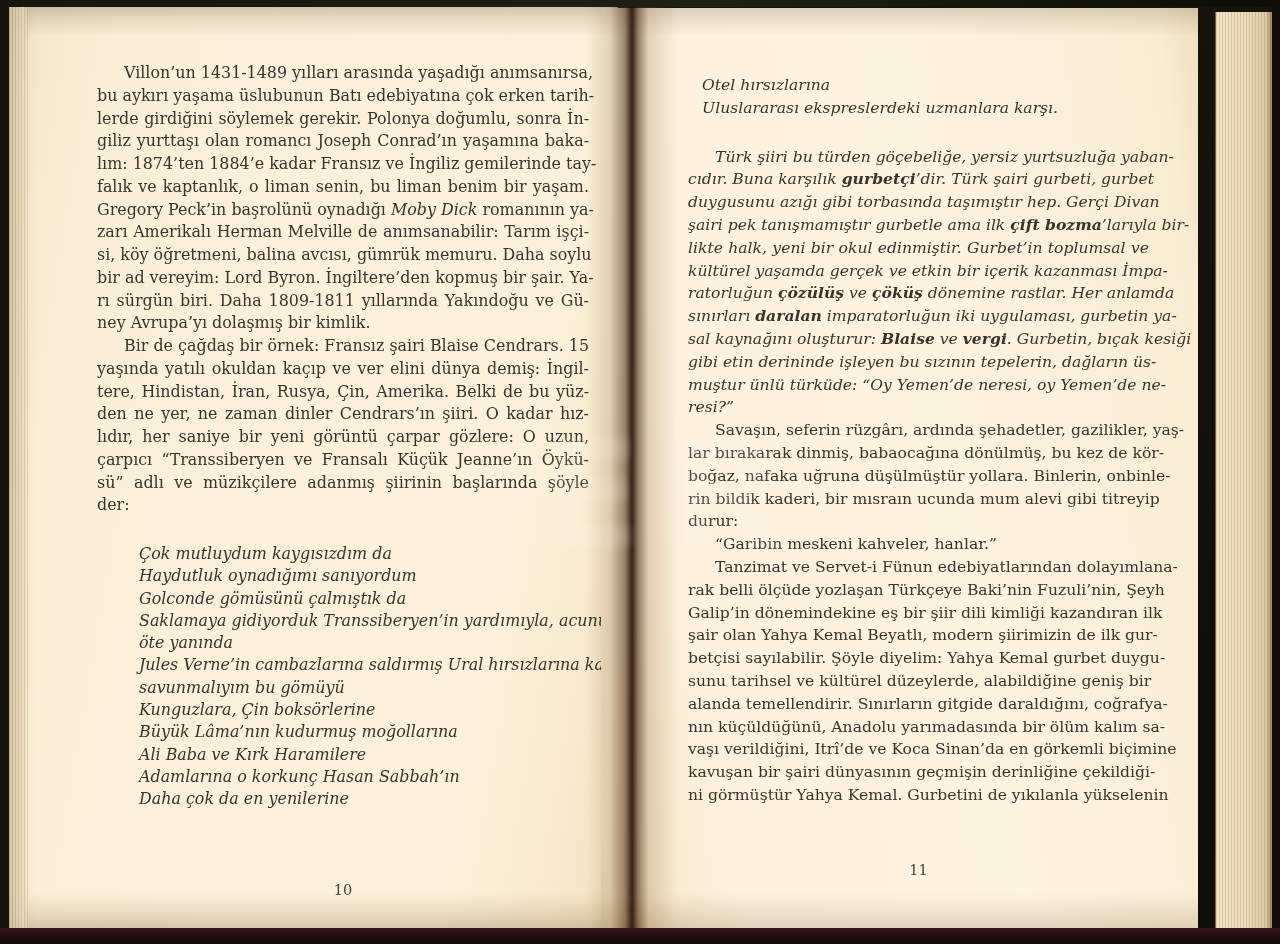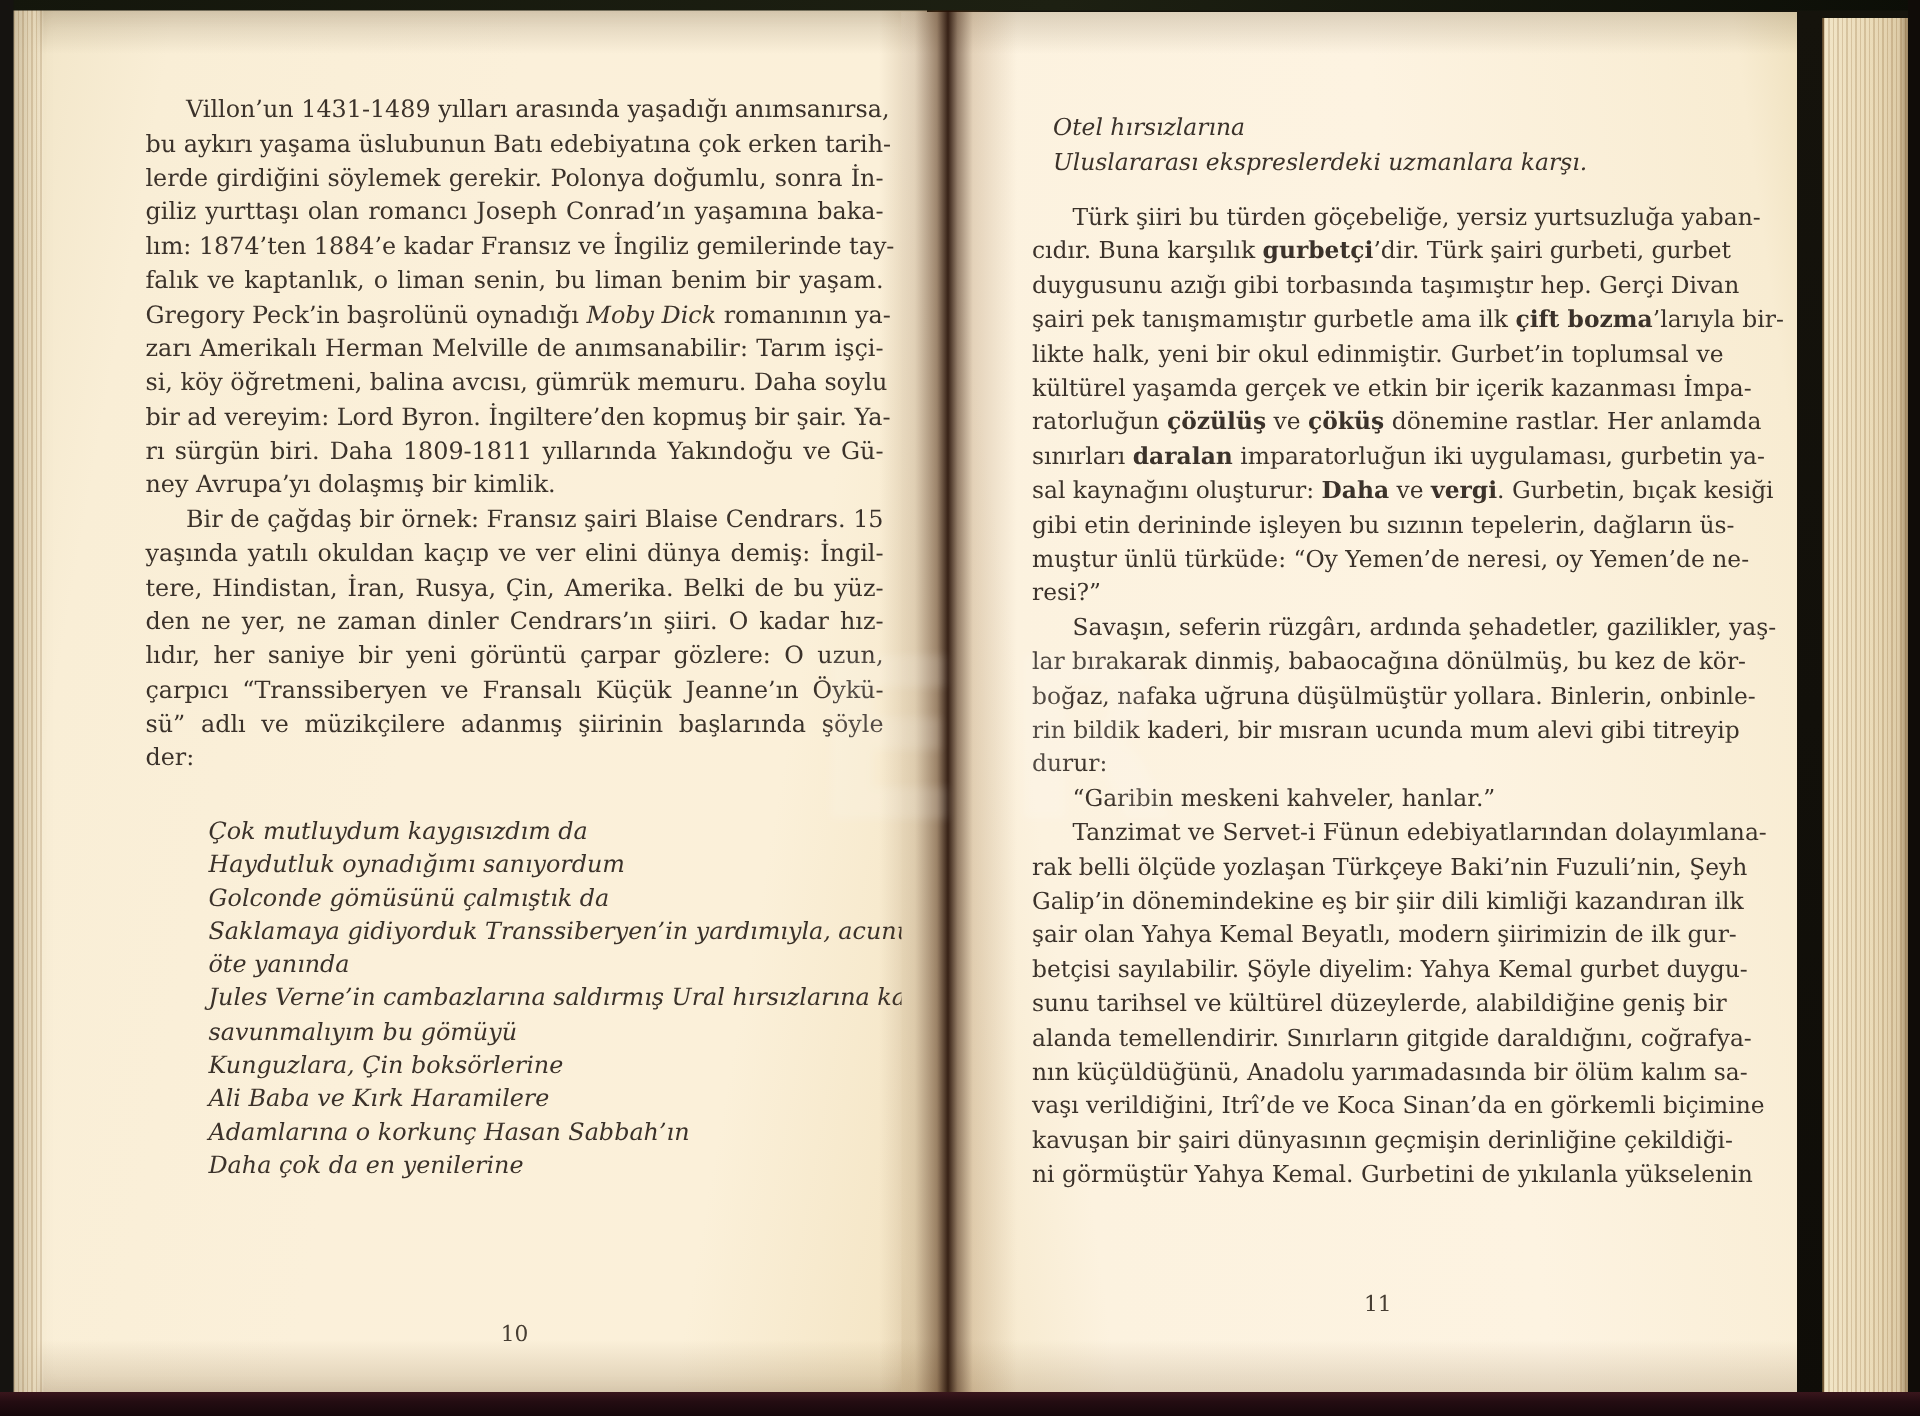--- a/index.html
+++ b/index.html
@@ -121,44 +121,45 @@
       </div>
       <div class="block poem italic plain" style="margin-top: 26px; margin-left: 42px;">
         <div class="line">Çok mutluydum kaygısızdım da</div>
         <div class="line">Haydutluk oynadığımı sanıyordum</div>
         <div class="line">Golconde gömüsünü çalmıştık da</div>
         <div class="line">Saklamaya gidiyorduk Transsiberyen’in yardımıyla, acunun</div>
         <div class="line right">öte yanında</div>
         <div class="line">Jules Verne’in cambazlarına saldırmış Ural hırsızlarına karşı</div>
         <div class="line right">savunmalıyım bu gömüyü</div>
         <div class="line">Kunguzlara, Çin boksörlerine</div>
+        <div class="line">Büyük Lâma’nın kudurmuş moğollarına</div>
         <div class="line">Ali Baba ve Kırk Haramilere</div>
         <div class="line">Adamlarına o korkunç Hasan Sabbah’ın</div>
         <div class="line">Daha çok da en yenilerine</div>
       </div>
     </div>
   <div class="page-number page-number-left">10</div>
 </div>
 
 <div class="page page-right">
   <div class="textcol textcol-right">
       <div class="block italic plain" style="margin-left: 14px;">
         <div class="line">Otel hırsızlarına</div>
         <div class="line">Uluslararası ekspreslerdeki uzmanlara karşı.</div>
       </div>
-      <div class="block " style="margin-top: 14px;">
+      <div class="block " style="margin-top: 26px; font-style: italic;">
         <div class="line ind">Türk şiiri bu türden göçebeliğe, yersiz yurtsuzluğa yaban-</div>
         <div class="line">cıdır. Buna karşılık <strong>gurbetçi</strong>’dir. Türk şairi gurbeti, gurbet</div>
         <div class="line">duygusunu azığı gibi torbasında taşımıştır hep. Gerçi Divan</div>
         <div class="line">şairi pek tanışmamıştır gurbetle ama ilk <strong>çift bozma</strong>’larıyla bir-</div>
         <div class="line">likte halk, yeni bir okul edinmiştir. Gurbet’in toplumsal ve</div>
         <div class="line">kültürel yaşamda gerçek ve etkin bir içerik kazanması İmpa-</div>
         <div class="line">ratorluğun <strong>çözülüş</strong> ve <strong>çöküş</strong> dönemine rastlar. Her anlamda</div>
         <div class="line">sınırları <strong>daralan</strong> imparatorluğun iki uygulaması, gurbetin ya-</div>
-        <div class="line">sal kaynağını oluşturur: <strong>Daha</strong> ve <strong>vergi</strong>. Gurbetin, bıçak kesiği</div>
+        <div class="line">sal kaynağını oluşturur: <strong>Blaise</strong> ve <strong>vergi</strong>. Gurbetin, bıçak kesiği</div>
         <div class="line">gibi etin derininde işleyen bu sızının tepelerin, dağların üs-</div>
         <div class="line">muştur ünlü türküde: “Oy Yemen’de neresi, oy Yemen’de ne-</div>
         <div class="line last">resi?”</div>
       </div>
       <div class="block ">
         <div class="line ind">Savaşın, seferin rüzgârı, ardında şehadetler, gazilikler, yaş-</div>
         <div class="line">lar bırakarak dinmiş, babaocağına dönülmüş, bu kez de kör-</div>
         <div class="line">boğaz, nafaka uğruna düşülmüştür yollara. Binlerin, onbinle-</div>
         <div class="line">rin bildik kaderi, bir mısraın ucunda mum alevi gibi titreyip</div>
         <div class="line last">durur:</div>

